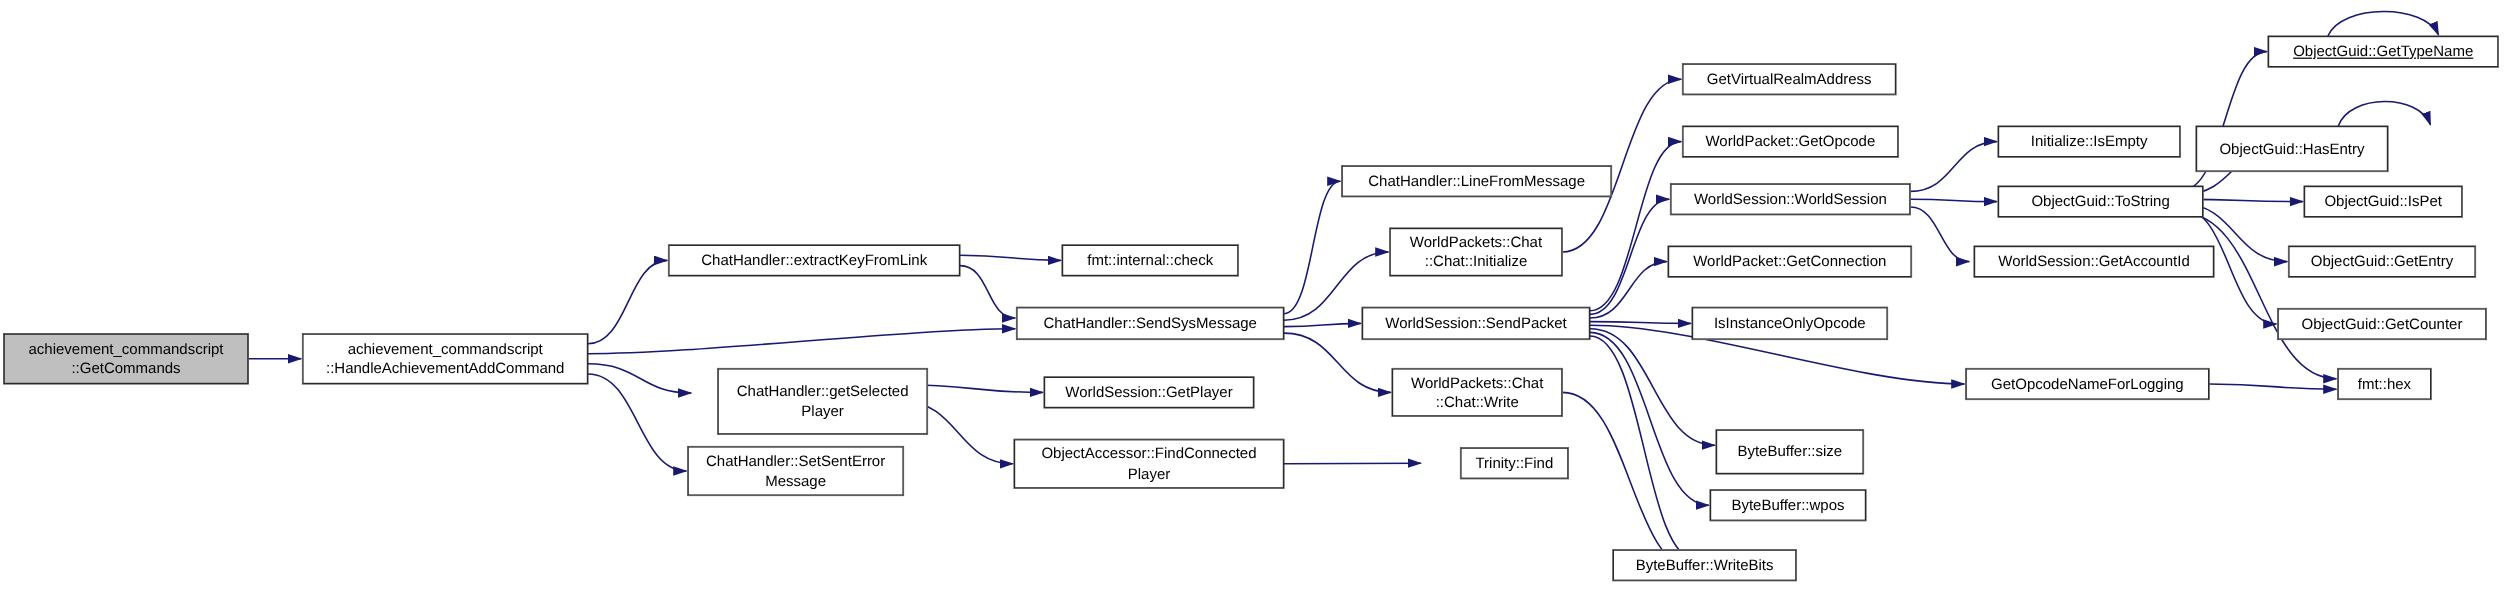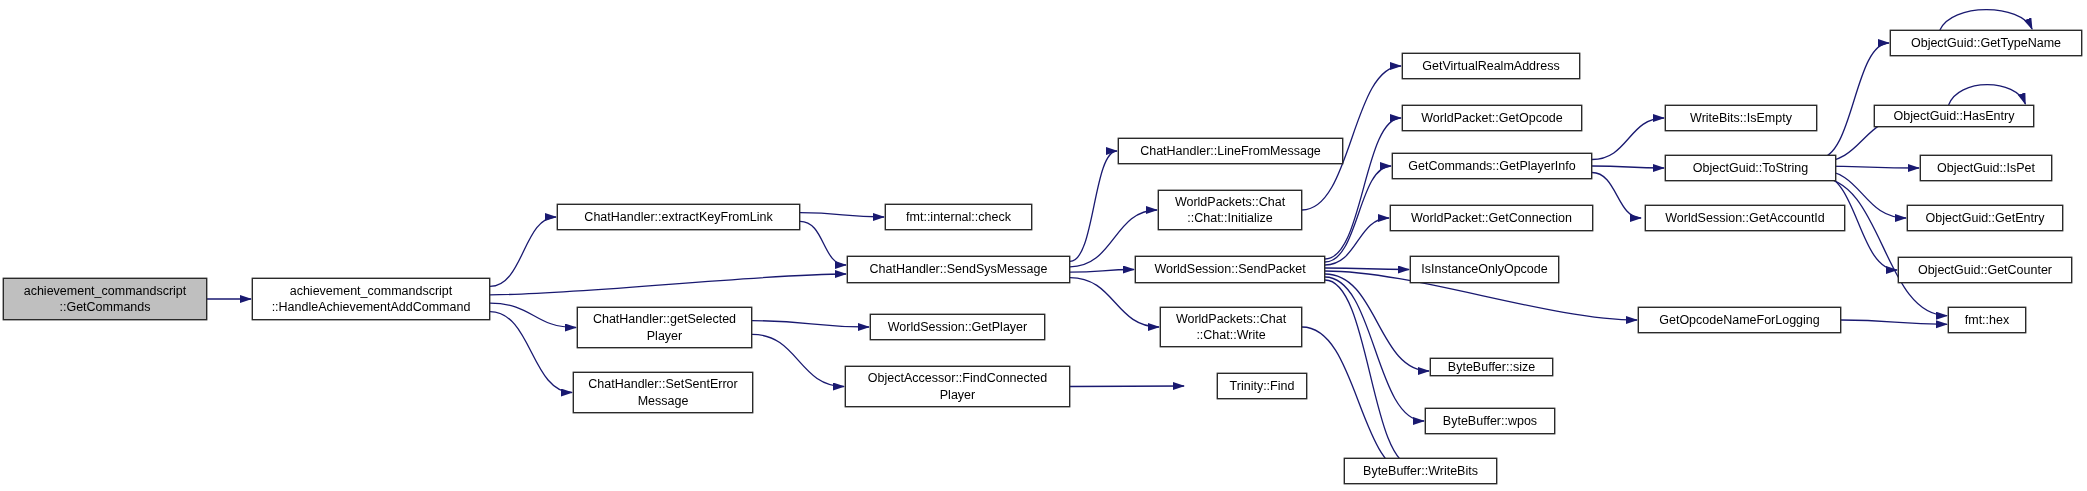--- a/index.html
+++ b/index.html
@@ -103,21 +103,21 @@
     </div>
     <div class="node" style="left: 557px; top: 204px; width: 243px; height: 26px;">
       <div class="line">ChatHandler::extractKeyFromLink</div>
     </div>
     <div class="node" style="left: 885px; top: 204px; width: 147px; height: 26px;">
       <div class="line">fmt::internal::check</div>
     </div>
     <div class="node" style="left: 847px; top: 256px; width: 223px; height: 27px;">
       <div class="line">ChatHandler::SendSysMessage</div>
     </div>
-    <div class="node" style="left: 577px; top: 307px; width: 175px; height: 41px;">
+    <div class="node" style="left: 598px; top: 307px; width: 175px; height: 55px;">
       <div class="line">ChatHandler::getSelected</div>
       <div class="line">Player</div>
     </div>
     <div class="node" style="left: 573px; top: 372px; width: 180px; height: 41px;">
       <div class="line">ChatHandler::SetSentError</div>
       <div class="line">Message</div>
     </div>
     <div class="node" style="left: 870px; top: 314px; width: 175px; height: 26px;">
       <div class="line">WorldSession::GetPlayer</div>
     </div>
@@ -142,53 +142,53 @@
       <div class="line">WorldPackets::Chat</div>
       <div class="line">::Chat::Write</div>
     </div>
     <div class="node" style="left: 1402px; top: 53px; width: 178px; height: 26px;">
       <div class="line">GetVirtualRealmAddress</div>
     </div>
     <div class="node" style="left: 1402px; top: 105px; width: 180px; height: 26px;">
       <div class="line">WorldPacket::GetOpcode</div>
     </div>
     <div class="node" style="left: 1392px; top: 153px; width: 200px; height: 26px;">
-      <div class="line">GetCommands::GetPlayerInfo</div>
+      <div class="line">WorldSession::WorldSession</div>
     </div>
     <div class="node" style="left: 1390px; top: 205px; width: 203px; height: 26px;">
       <div class="line">WorldPacket::GetConnection</div>
     </div>
-    <div class="node" style="left: 1410px; top: 256px; width: 149px; height: 27px;">
+    <div class="node" style="left: 1410px; top: 256px; width: 163px; height: 27px;">
       <div class="line">IsInstanceOnlyOpcode</div>
     </div>
     <div class="node" style="left: 1638px; top: 307px; width: 203px; height: 26px;">
       <div class="line">GetOpcodeNameForLogging</div>
     </div>
-    <div class="node" style="left: 1430px; top: 358px; width: 123px; height: 18px;">
+    <div class="node" style="left: 1430px; top: 358px; width: 123px; height: 37px;">
       <div class="line">ByteBuffer::size</div>
     </div>
     <div class="node" style="left: 1425px; top: 408px; width: 130px; height: 26px;">
       <div class="line">ByteBuffer::wpos</div>
     </div>
     <div class="node" style="left: 1344px; top: 458px; width: 153px; height: 26px;">
       <div class="line">ByteBuffer::WriteBits</div>
     </div>
     <div class="node" style="left: 1665px; top: 105px; width: 152px; height: 26px;">
-      <div class="line">WriteBits::IsEmpty</div>
+      <div class="line">Initialize::IsEmpty</div>
     </div>
     <div class="node" style="left: 1665px; top: 155px; width: 171px; height: 26px;">
       <div class="line">ObjectGuid::ToString</div>
     </div>
     <div class="node" style="left: 1645px; top: 205px; width: 200px; height: 26px;">
       <div class="line">WorldSession::GetAccountId</div>
     </div>
-    <div class="node" style="left: 1890px; top: 30px; width: 192px; height: 26px;">
+    <div class="node" style="left: 1890px; top: 30px; width: 192px; height: 26px; text-decoration: underline;">
       <div class="line">ObjectGuid::GetTypeName</div>
     </div>
-    <div class="node" style="left: 1830px; top: 105px; width: 160px; height: 22px; margin-left: 44px;">
+    <div class="node" style="left: 1830px; top: 105px; width: 160px; height: 38px;">
       <div class="line">ObjectGuid::HasEntry</div>
     </div>
     <div class="node" style="left: 1920px; top: 155px; width: 132px; height: 26px;">
       <div class="line">ObjectGuid::IsPet</div>
     </div>
     <div class="node" style="left: 1907px; top: 205px; width: 156px; height: 26px;">
       <div class="line">ObjectGuid::GetEntry</div>
     </div>
     <div class="node" style="left: 1898px; top: 257px; width: 174px; height: 26px;">
       <div class="line">ObjectGuid::GetCounter</div>

